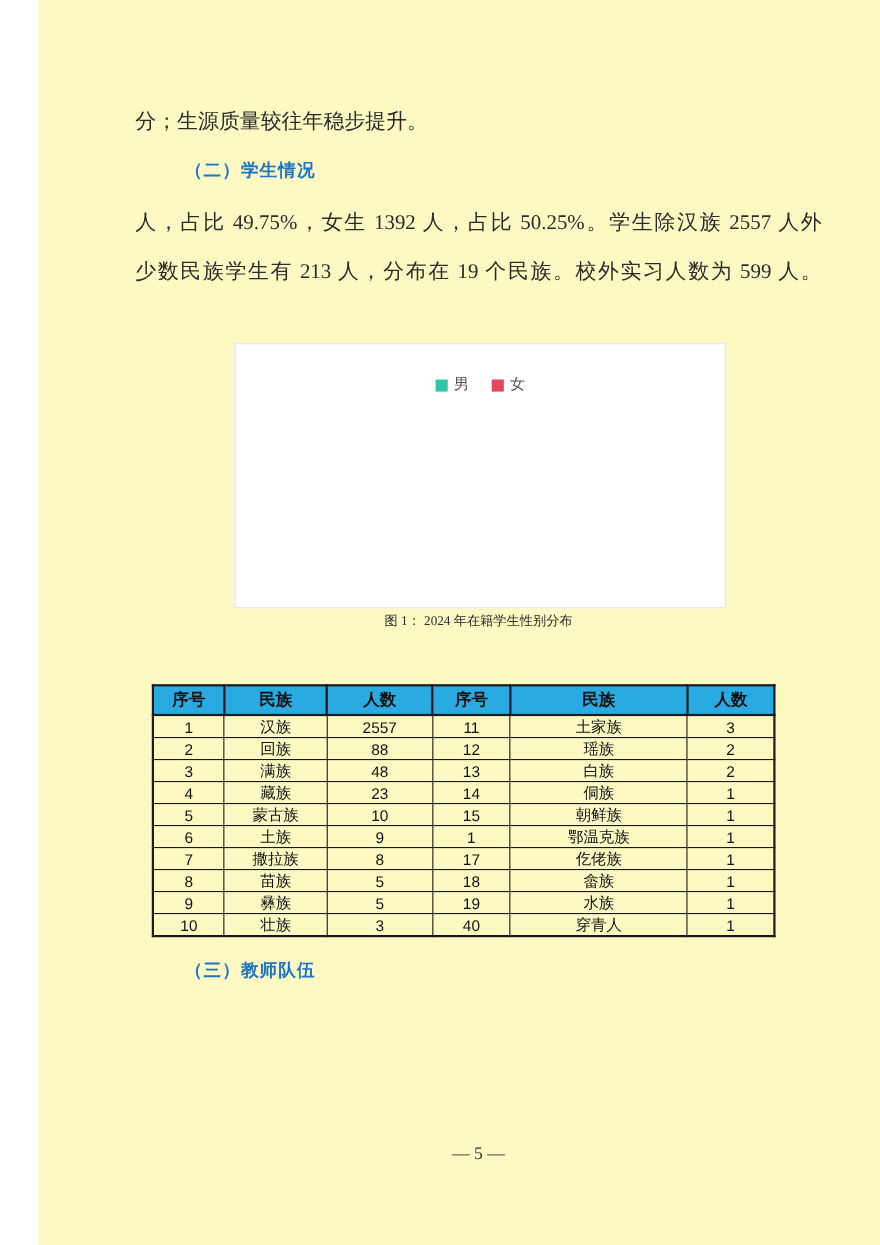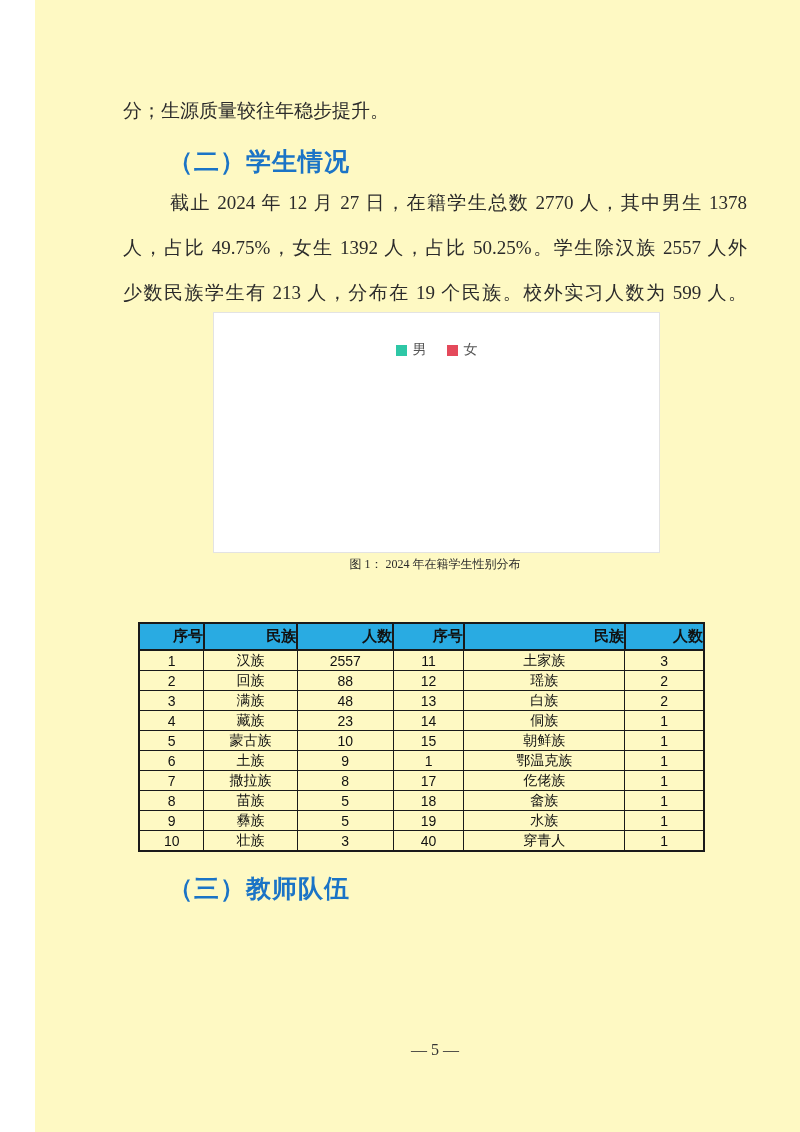--- a/index.html
+++ b/index.html
@@ -3,21 +3,21 @@
 <meta charset="utf-8">
 <style>
   html,body{margin:0;padding:0;background:#fff;}
   .page{
     position:relative;width:800px;height:1132px;background:#fef9c3;
     font-family:"Liberation Serif","DejaVu Serif",serif;color:#2b2b2b;overflow:hidden;margin-left:35px;
   }
   .body-line{position:absolute;left:88px;width:624px;height:45px;line-height:45px;font-size:19px;}
   .intro{top:88px;}
   .heading{
-    position:absolute;left:133px;margin:0;font-size:25px;font-weight:bold;color:#1b74c6;
+    position:absolute;left:133px;margin:0;font-size:16px;font-weight:bold;color:#1b74c6;
     font-family:"Liberation Sans","DejaVu Sans",sans-serif;letter-spacing:1px;
   }
   .h2-students{top:145px;}
   .h2-teachers{top:872px;}
   .para{position:absolute;left:88px;width:624px;font-size:19px;}
   .para1{top:180px;}
   .para2{top:912px;}
   .para .line{height:45px;line-height:45px;white-space:nowrap;}
   .para .line.just{text-align:justify;text-align-last:justify;text-justify:inter-character;white-space:normal;}
   .para .line.indent{text-indent:47px;}
@@ -41,41 +41,40 @@
   .table-title{
     position:absolute;top:597px;left:0;width:100%;text-align:center;
     font-size:17px;font-weight:bold;
   }
   table.eth-table{
     position:absolute;left:103px;top:622px;width:567px;border-collapse:collapse;
     font-family:"Liberation Sans","DejaVu Sans",sans-serif;table-layout:fixed;
   }
   table.eth-table th{
     background:#29abe2;color:#111;font-size:15px;font-weight:bold;
-    height:25px;border:2px solid #1a1a1a;padding:0;text-align:right;
+    height:25px;border:2px solid #1a1a1a;padding:0;text-align:center;
     font-family:"Liberation Serif","DejaVu Serif",serif;
   }
   table.eth-table td{
     border:1px solid #1a1a1a;height:19px;padding:0;text-align:center;
     font-size:14px;color:#111;
   }
   table.eth-table{border:2px solid #1a1a1a;}
   .page-number{position:absolute;top:1035px;left:0;width:100%;text-align:center;font-size:16px;height:30px;line-height:30px;color:#333;}
 </style>
 </head>
 <body>
 
 <div class="page">
 
   <div class="body-line intro">分；生源质量较往年稳步提升。</div>
 
   <h2 class="heading h2-students">（二）学生情况</h2>
 
   <div class="para para1">
-      <div class="line just indent">截止 2024 年 12 月 27 日，在籍学生总数 2770 人，其中男生 1378</div>
       <div class="line just">人，占比 49.75%，女生 1392 人，占比 50.25%。学生除汉族 2557 人外</div>
       <div class="line just">少数民族学生有 213 人，分布在 19 个民族。校外实习人数为 599 人。</div>
     </div>
 
   <div class="chart-box">
     <div class="legend">
       <span class="legend-item">
         <span class="swatch" style="background: rgb(46, 199, 166);"></span>
         <span class="legend-label">男</span>
       </span>

